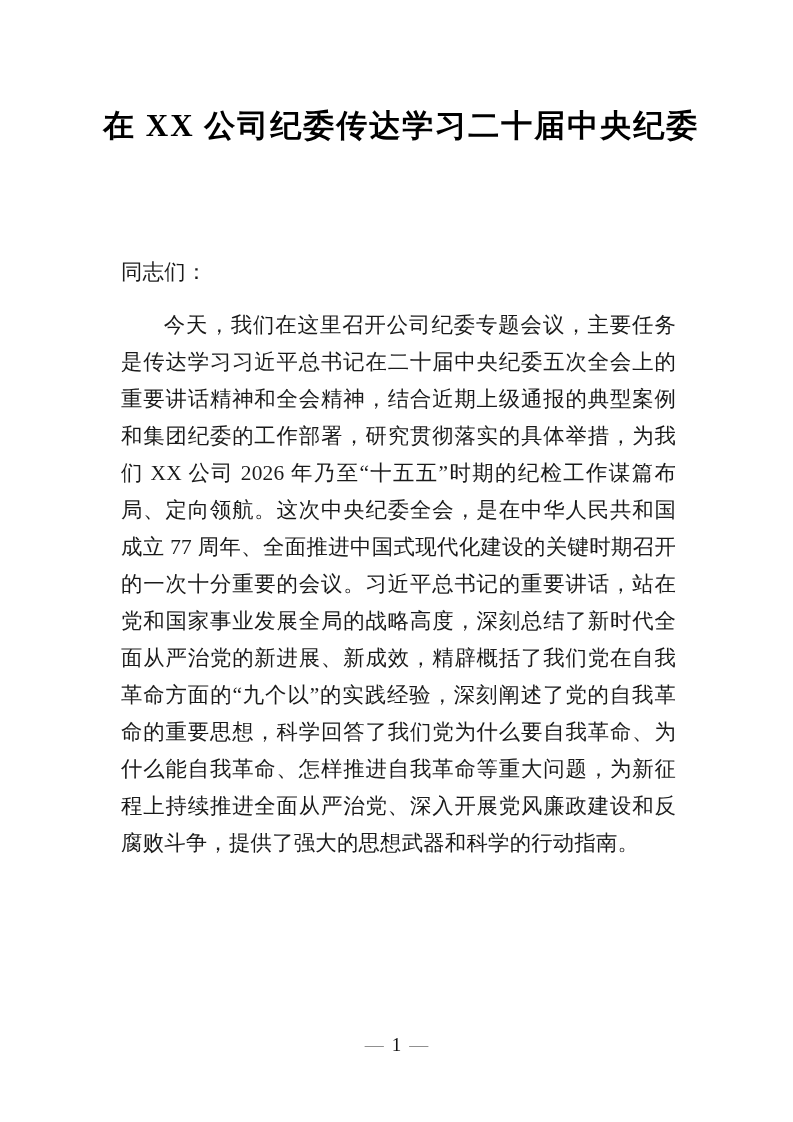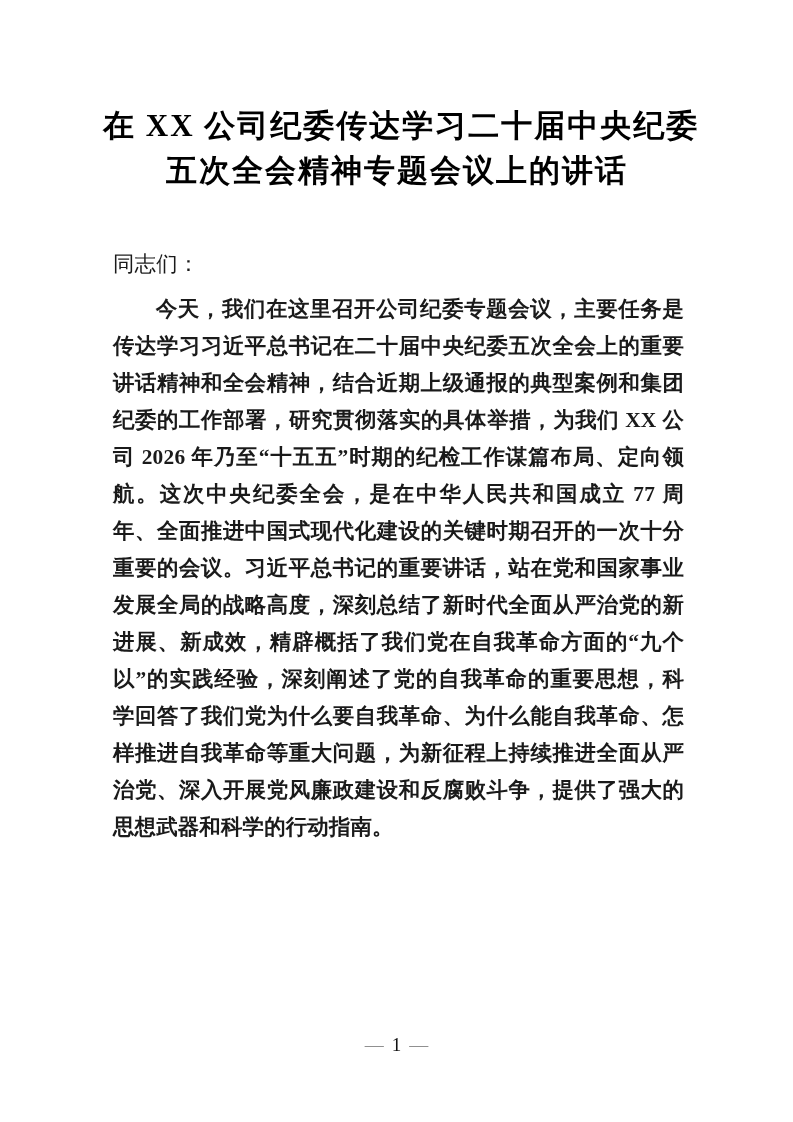--- a/index.html
+++ b/index.html
@@ -38,25 +38,24 @@
     left: 105px;
     width: 587px;
     font-size: 21.4px;
     line-height: 37px;
     text-align: justify;
     text-justify: inter-ideograph;
     letter-spacing: 0.2px;
     color: #1a1a1a;
   }
   .doc-body p {
-    margin: 8px;
+    margin: 16px;
   }
   .para {
     text-indent: 2em;
-    font-weight: bold;
   }
   .page-footer {
     position: absolute;
     top: 1033px;
     left: 0;
     width: 793px;
     text-align: center;
     font-size: 19px;
     line-height: 24px;
   }
@@ -68,21 +67,20 @@
     color: #111111;
   }
 </style>
 </head>
 <body>
 
 <div class="page">
 
   <h1 class="doc-title">
     <span class="title-line">在 XX 公司纪委传达学习二十届中央纪委</span>
-    <span class="title-line">五次全会精神专题会议上的讲话</span>
   </h1>
 
   <div class="doc-body">
     <p class="salutation">同志们：</p>
     <p class="para">今天，我们在这里召开公司纪委专题会议，主要任务是传达学习习近平总书记在二十届中央纪委五次全会上的重要讲话精神和全会精神，结合近期上级通报的典型案例和集团纪委的工作部署，研究贯彻落实的具体举措，为我们 XX 公司 2026 年乃至“十五五”时期的纪检工作谋篇布局、定向领航。这次中央纪委全会，是在中华人民共和国成立 77 周年、全面推进中国式现代化建设的关键时期召开的一次十分重要的会议。习近平总书记的重要讲话，站在党和国家事业发展全局的战略高度，深刻总结了新时代全面从严治党的新进展、新成效，精辟概括了我们党在自我革命方面的“九个以”的实践经验，深刻阐述了党的自我革命的重要思想，科学回答了我们党为什么要自我革命、为什么能自我革命、怎样推进自我革命等重大问题，为新征程上持续推进全面从严治党、深入开展党风廉政建设和反腐败斗争，提供了强大的思想武器和科学的行动指南。</p>
   </div>
 
   <div class="page-footer">
     <span class="dash">—</span><span class="num">1</span><span class="dash">—</span>
   </div>

